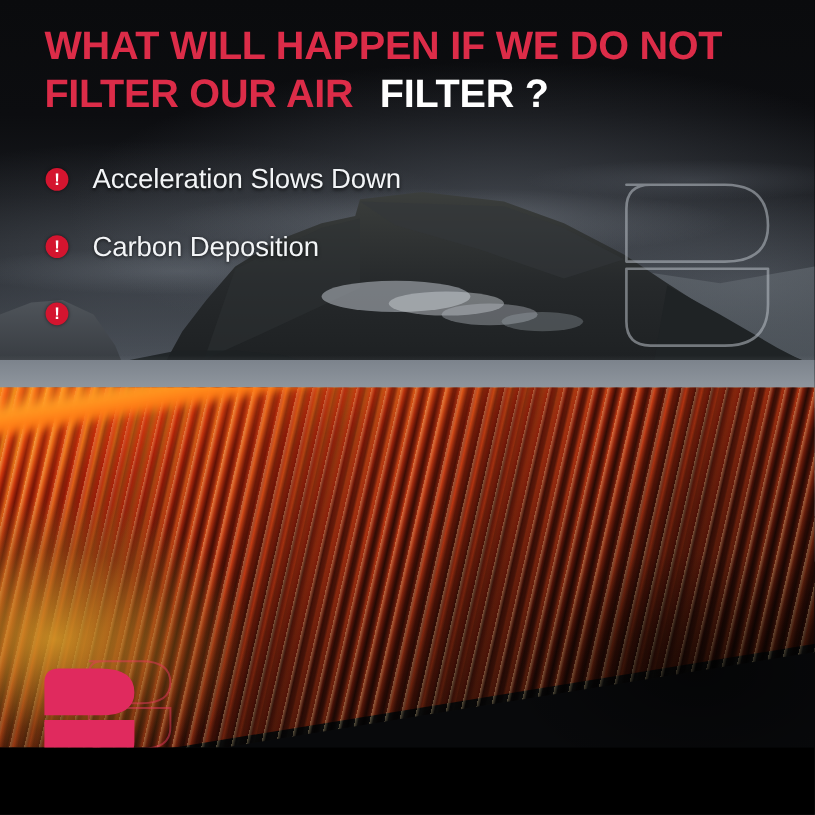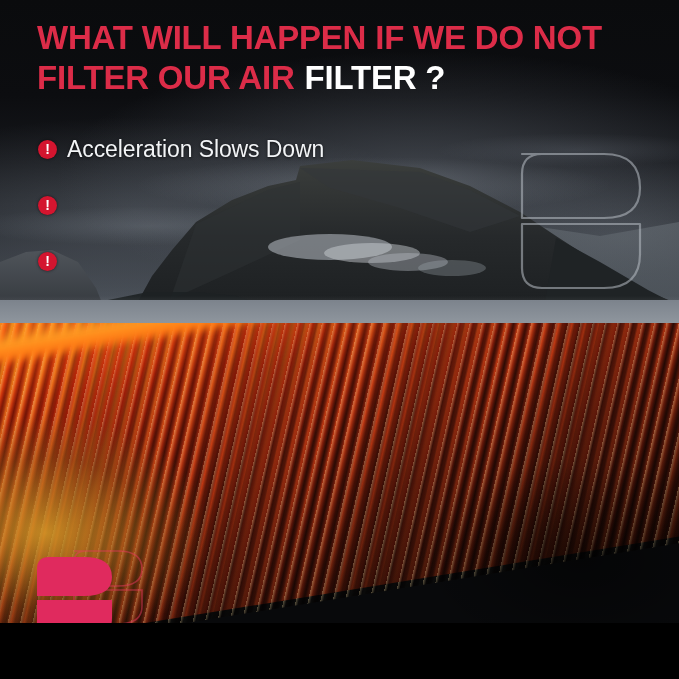--- a/index.html
+++ b/index.html
@@ -78,21 +78,21 @@
   .hl-red{color:#dc2c48;}
   .hl-white{color:#ffffff;}
 
   .bullets{position:absolute;left:38px;top:134px;z-index:40;}
   .bullet{display:flex;align-items:center;height:30px;margin-bottom:26px;}
   .b-icon{width:19px;height:19px;border-radius:50%;background:#d4152f;
         display:flex;align-items:center;justify-content:center;flex:0 0 auto;
         box-shadow:0 0 3px rgba(0,0,0,.6);}
   .b-icon span{color:#fff;font-size:14px;font-weight:700;line-height:1;margin-top:-1px;
         font-family:"Liberation Sans",sans-serif;}
-  .b-text{margin-left:10px;color:#f2f4f6;font-size:23px;font-weight:400;
+  .b-text{margin-left:20px;color:#f2f4f6;font-size:23px;font-weight:400;
         letter-spacing:-.1px;text-shadow:0 1px 3px rgba(0,0,0,.7);white-space:nowrap;}
 
   
   .logo-top{position:absolute;left:518px;top:148px;z-index:30;opacity:.55;}
   .logo-bottom{position:absolute;left:36px;top:554px;z-index:45;}
   .logo-ghost{position:absolute;left:72px;top:548px;z-index:44;opacity:.5;}
 </style>
 </head>
 <body>
 
@@ -327,34 +327,35 @@
 
   <div class="logo-bottom">
     <svg width="78" height="88" viewBox="0 0 78 88">
       <path d="M1 3 L48 3 Q76 3 76 23 Q76 42 48 42 L1 42 L1 15 Q1 3 13 3 Z" fill="#e02a5e"></path>
       <path d="M1 46 L76 46 L76 64 Q76 85 48 85 L13 85 Q1 85 1 73 Z" fill="#e02a5e"></path>
     </svg>
   </div>
 
   <div class="headline">
     <div class="hl-line hl-red">WHAT WILL HAPPEN IF WE DO NOT</div>
-    <div class="hl-line"><span class="hl-red">FILTER OUR AIR</span><span class="hl-white" style="margin-left:10px;">FILTER ?</span></div>
+    <div class="hl-line"><span class="hl-red">FILTER OUR AIR</span><span class="hl-white" style="margin-left:22px;">FILTER ?</span></div>
   </div>
 
   <div class="bullets">
     <div class="bullet">
       <div class="b-icon">
           <span>!</span>
         </div>
       <div class="b-text">Acceleration Slows Down</div>
     </div>
     <div class="bullet">
       <div class="b-icon">
           <span>!</span>
         </div>
+      <div class="b-text">Carbon Deposition</div>
     </div>
     <div class="bullet">
       <div class="b-icon">
           <span>!</span>
         </div>
     </div>
   </div>
 
 </div>
 

